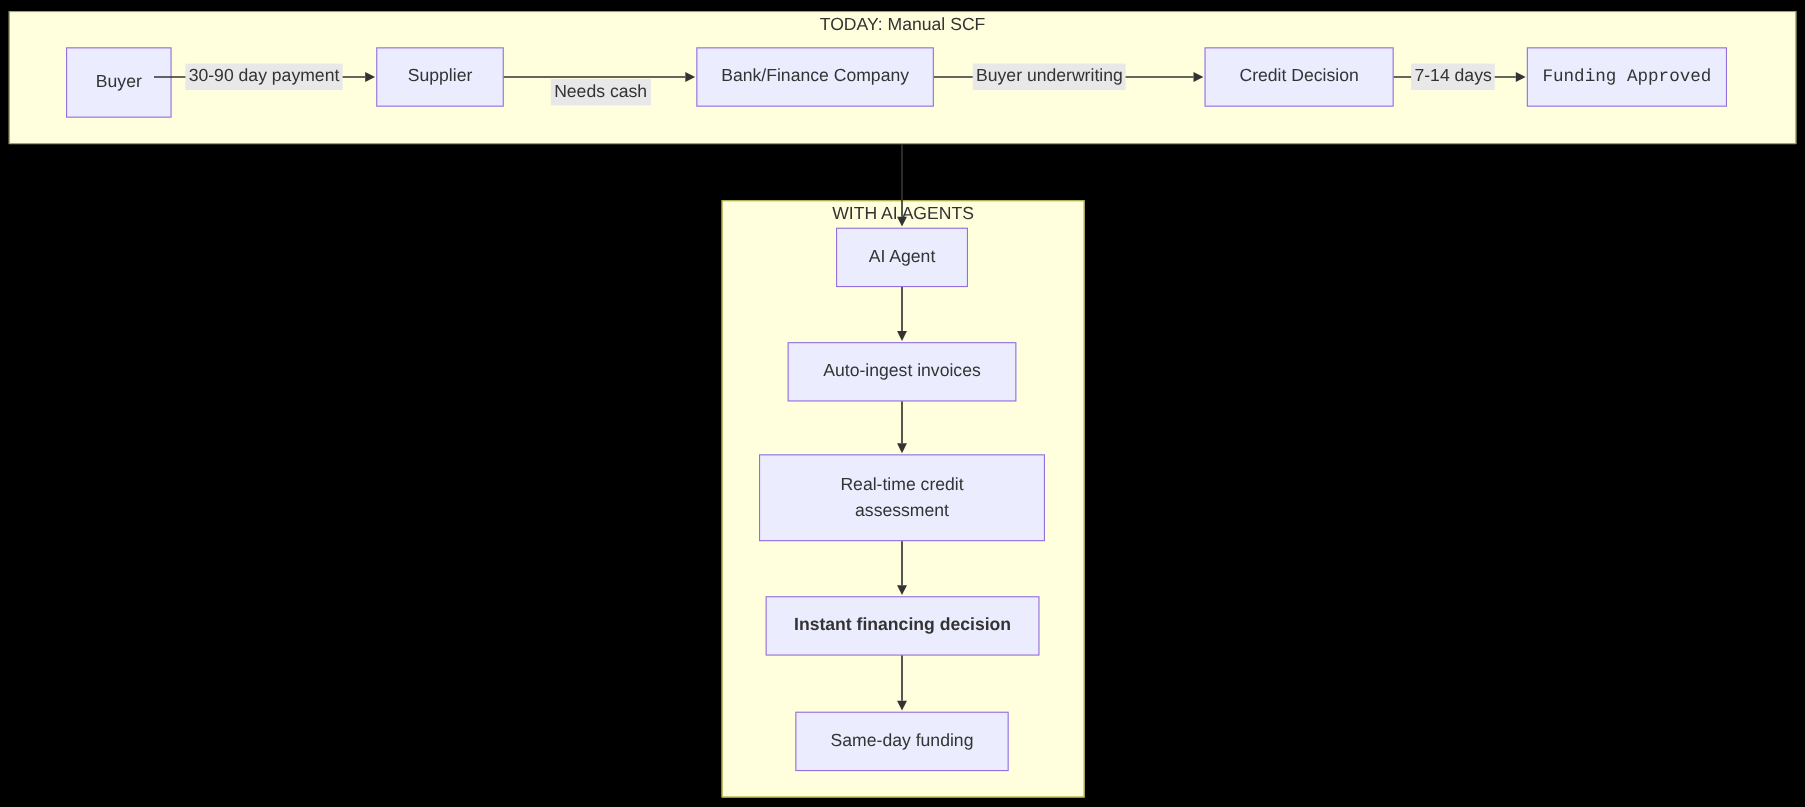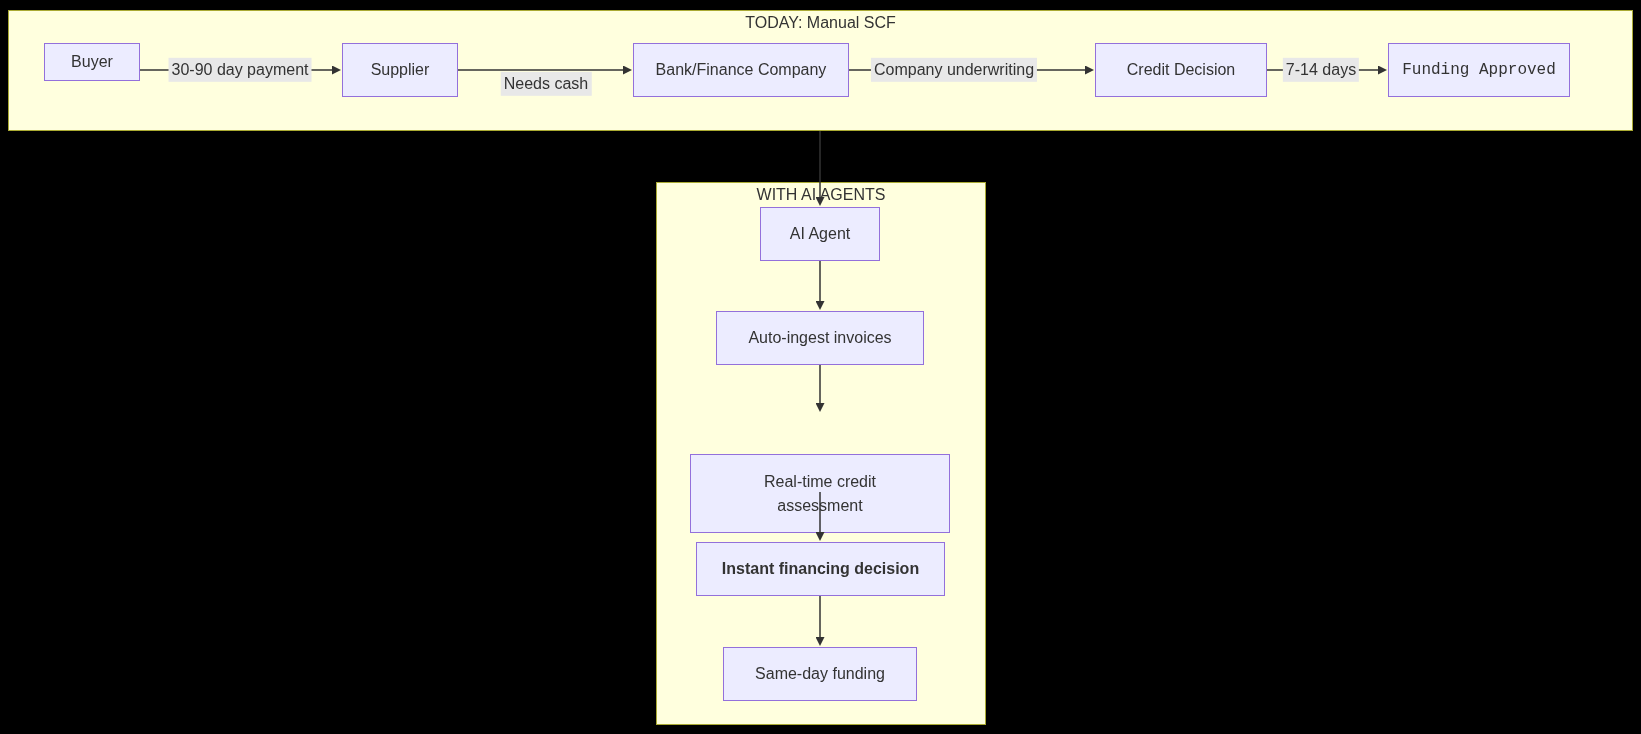--- a/index.html
+++ b/index.html
@@ -75,21 +75,21 @@
 <div class="canvas">
 
   <div class="cluster" style="left:8px; top:10px; width:1625px; height:121px;">
     <div class="cluster-title">TODAY: Manual SCF</div>
   </div>
 
   <div class="cluster" style="left:656px; top:182px; width:330px; height:543px;">
     <div class="cluster-title">WITH AI AGENTS</div>
   </div>
 
-  <div class="node" style="left:44px; top:43px; width:96px; height:38px;">
+  <div class="node" style="left:60px; top:43px; width:96px; height:64px;">
     <span class="label">Buyer</span>
   </div>
   <div class="node" style="left:342px; top:43px; width:116px; height:54px;">
     <span class="label">Supplier</span>
   </div>
   <div class="node" style="left:633px; top:43px; width:216px; height:54px;">
     <span class="label">Bank/Finance Company</span>
   </div>
   <div class="node" style="left:1095px; top:43px; width:172px; height:54px;">
     <span class="label">Credit Decision</span>
@@ -97,21 +97,21 @@
   <div class="node" style="left:1388px; top:43px; width:182px; height:54px;font-family:Liberation Mono, monospace;">
     <span class="label">Funding Approved</span>
   </div>
 
   <div class="node" style="left:760px; top:207px; width:120px; height:54px;">
     <span class="label">AI Agent</span>
   </div>
   <div class="node" style="left:716px; top:311px; width:208px; height:54px;">
     <span class="label">Auto-ingest invoices</span>
   </div>
-  <div class="node" style="left:690px; top:413px; width:260px; height:79px;margin-top:41px;">
+  <div class="node" style="left:690px; top:413px; width:260px; height:79px;">
     <span class="label wrap-narrow">Real-time credit assessment</span>
   </div>
   <div class="node" style="left:696px; top:542px; width:249px; height:54px;font-weight:bold;">
     <span class="label">Instant financing decision</span>
   </div>
   <div class="node" style="left:723px; top:647px; width:194px; height:54px;">
     <span class="label">Same-day funding</span>
   </div>
 
   <svg class="edges-layer" viewBox="0 0 1641 734" xmlns="http://www.w3.org/2000/svg">
@@ -126,16 +126,16 @@
     <line x1="1267" y1="70" x2="1378" y2="70" marker-end="url(#arrow)"></line>
     <line x1="820" y1="131" x2="820" y2="197" marker-end="url(#arrow)"></line>
     <line x1="820" y1="261" x2="820" y2="301" marker-end="url(#arrow)"></line>
     <line x1="820" y1="365" x2="820" y2="403" marker-end="url(#arrow)"></line>
     <line x1="820" y1="492" x2="820" y2="532" marker-end="url(#arrow)"></line>
     <line x1="820" y1="596" x2="820" y2="637" marker-end="url(#arrow)"></line>
   </svg>
 
   <div class="edge-label" style="left:240px; top:70px;">30-90 day payment</div>
   <div class="edge-label" style="left:546px; top:70px;margin-top:14px;">Needs cash</div>
-  <div class="edge-label" style="left:954px; top:70px;">Company underwriting</div>
+  <div class="edge-label" style="left:954px; top:70px;">Buyer underwriting</div>
   <div class="edge-label" style="left:1321px; top:70px;">7-14 days</div>
 
 </div>
 
 </body></html>

